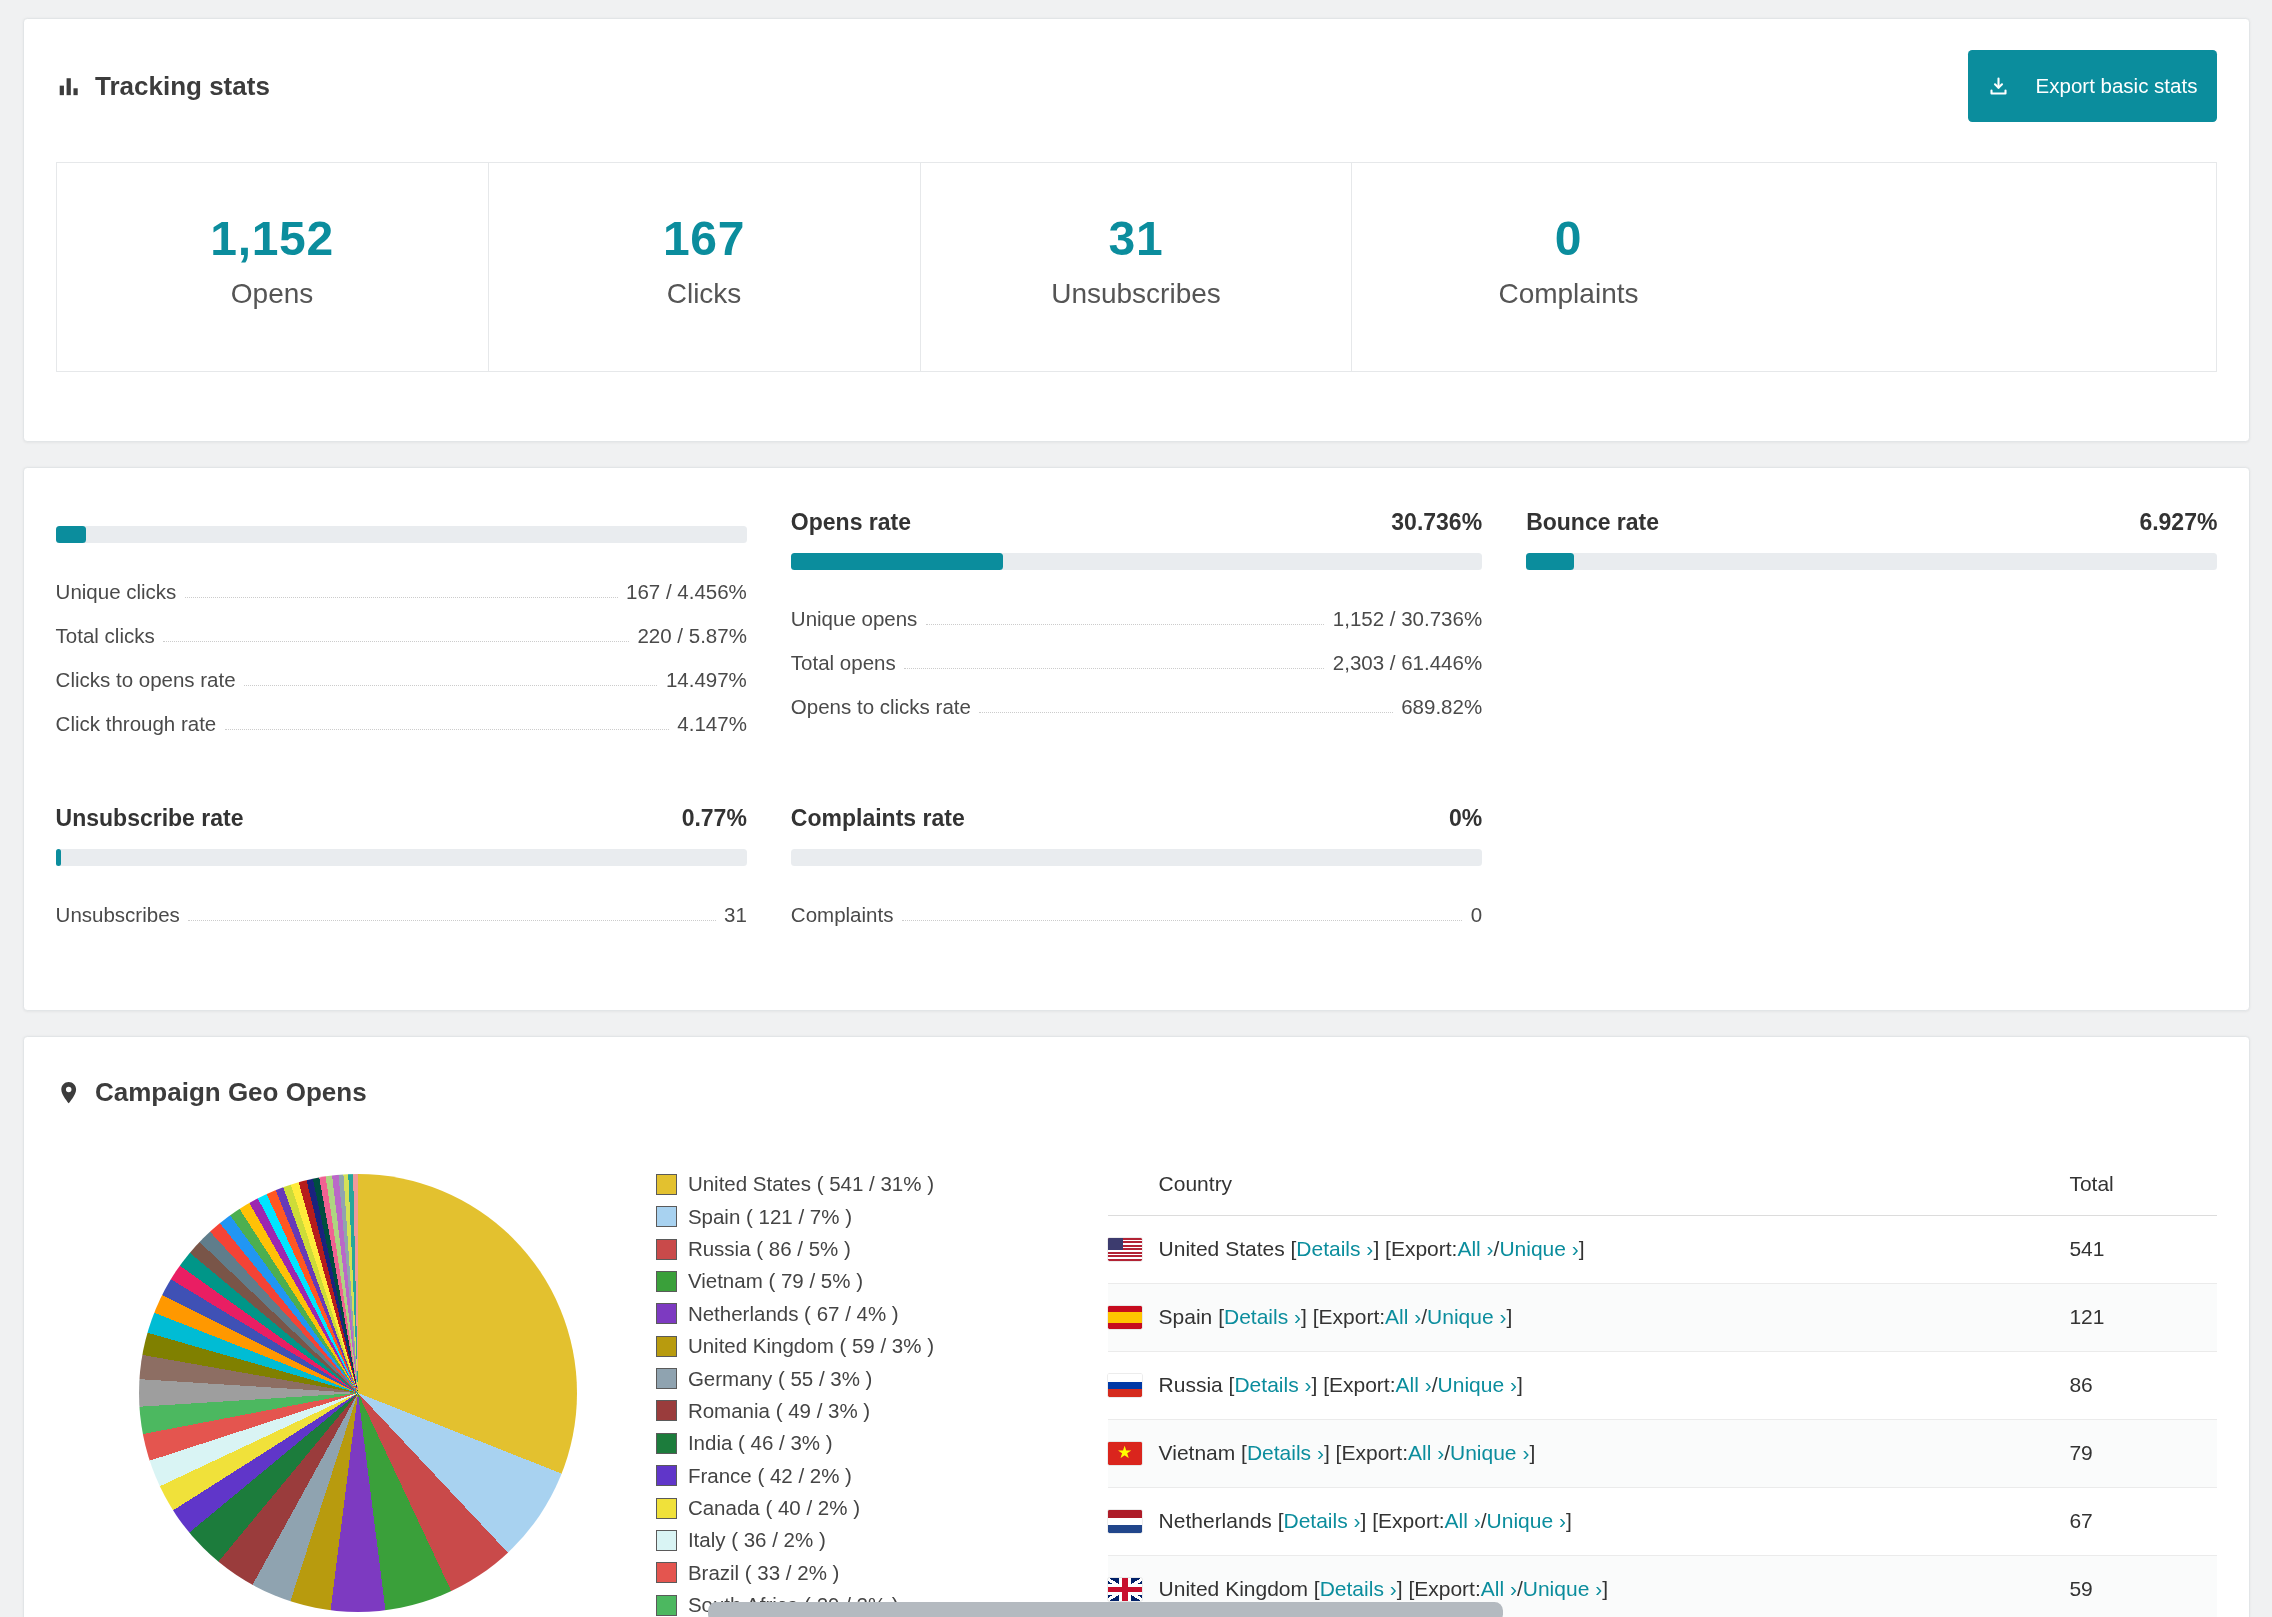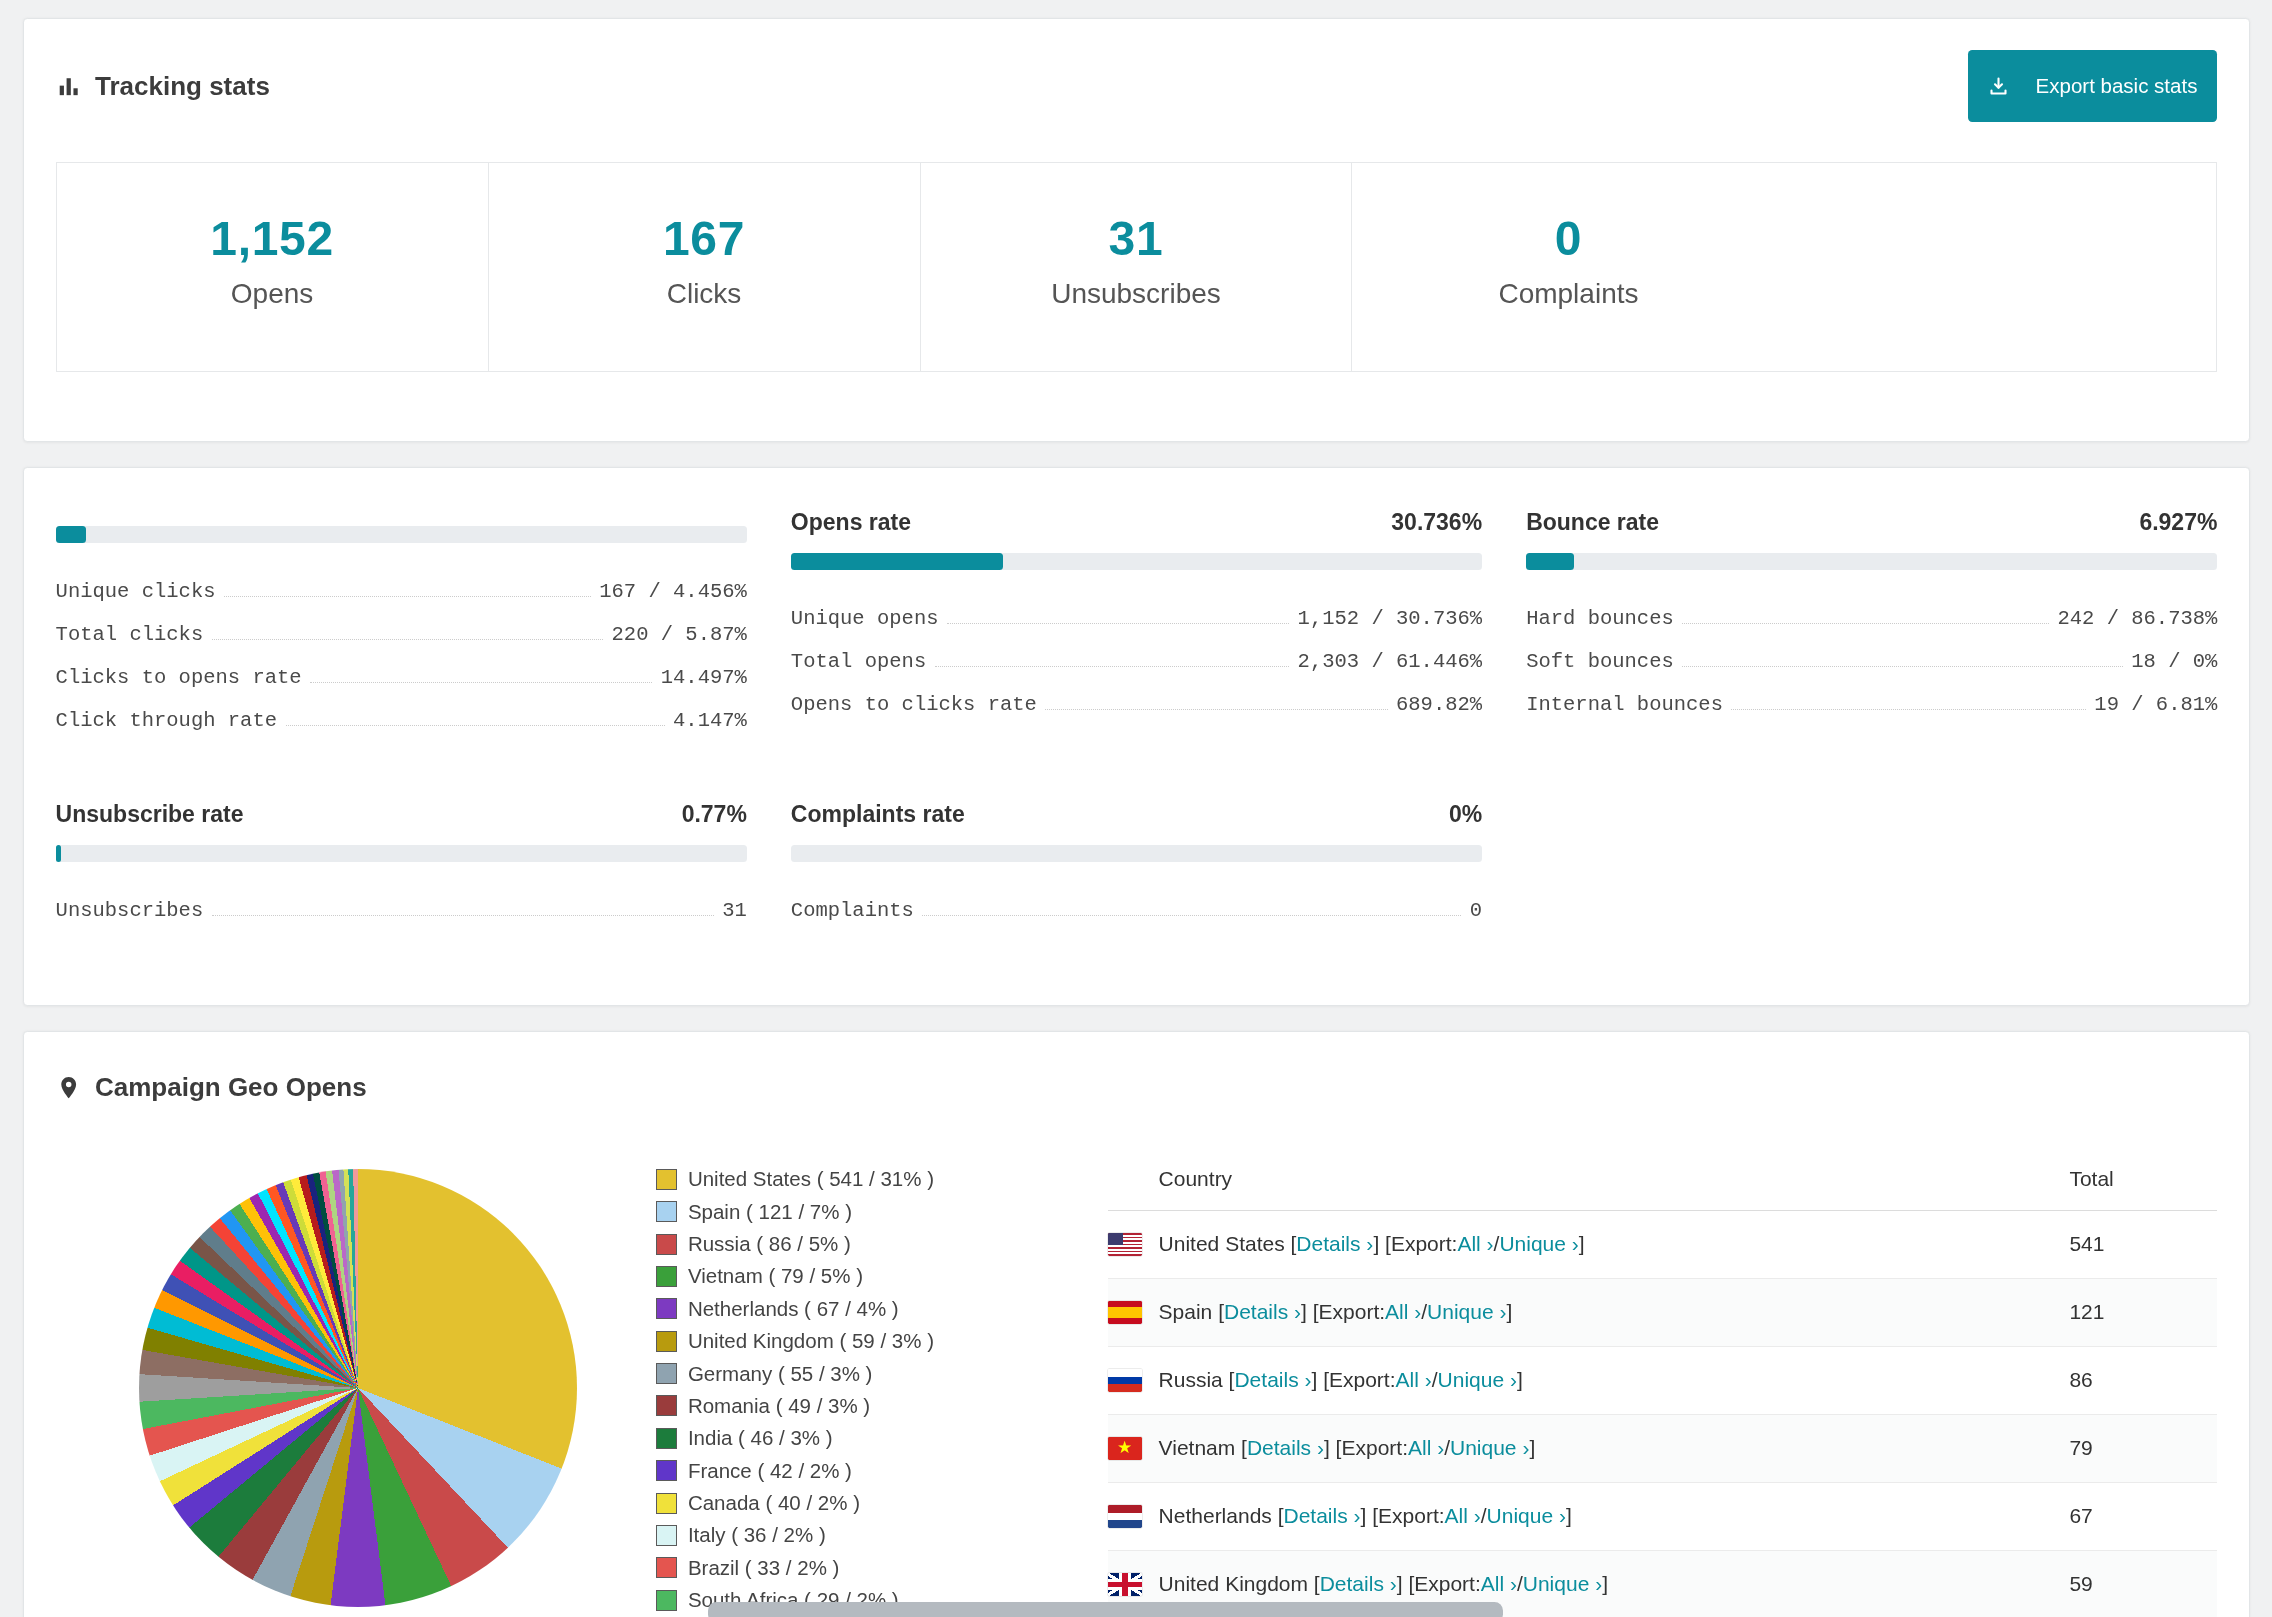--- a/index.html
+++ b/index.html
@@ -43,21 +43,21 @@
   .stat-box:last-child { border-right: none; }
   .stat-value { font-size: 48px; font-weight: 800; color: var(--accent); letter-spacing: 0.7px; }
   .stat-label { font-size: 28px; color: #555; margin-top: 11.3px; }
   
   .rates-card { padding: 41px 32px 73px; }
   .rates-grid { display: grid; grid-template-columns: repeat(3, 1fr); column-gap: 44px; row-gap: 59px; }
   .rate-head { display: flex; justify-content: space-between; align-items: baseline;
     font-size: 23px; font-weight: 700; color: #333; }
   .progress { height: 17px; background: #e9ecef; border-radius: 3.5px; margin: 17px 0 27px; }
   .progress-fill { height: 100%; background: var(--accent); border-radius: 3.5px; }
-  .rate-row { display: flex; align-items: flex-end; font-size: 20.5px; color: #4a4a4a; padding: 10px 0; font-family: Liberation Mono, monospace; }
+  .rate-row { display: flex; align-items: flex-end; font-size: 20.5px; color: #4a4a4a; padding: 10px 0; }
   .rate-row .lbl, .rate-row .val { white-space: nowrap; }
   .rate-row .leader { flex: 1; border-bottom: 1.4px dotted #ccc; margin: 0 8.5px 5.6px; }
   
   .geo-card { padding: 40px 32px 0; min-height: 776px; }
   .geo-content { display: flex; align-items: flex-start; margin-top: 47px; }
   .pie {
     width: 438px; height: 438px; border-radius: 50%; flex: none;
     margin-left: 83px; margin-top: 18.4px;
   }
   .legend { margin-left: 79px; margin-top: 12.7px; width: 332px; flex: none; font-size: 20.5px; color: #444; }
@@ -195,37 +195,20 @@
           </div>
         </div>
         <div class="rate-block">
           <div class="rate-head">
             <span>Bounce rate</span>
             <span>6.927%</span>
           </div>
           <div class="progress">
             <div class="progress-fill" style="width: 6.927%;"></div>
           </div>
-          <div class="rate-rows">
-            <div class="rate-row">
-              <span class="lbl">Hard bounces</span>
-              <span class="leader"></span>
-              <span class="val">242 / 86.738%</span>
-            </div>
-            <div class="rate-row">
-              <span class="lbl">Soft bounces</span>
-              <span class="leader"></span>
-              <span class="val">18 / 0%</span>
-            </div>
-            <div class="rate-row">
-              <span class="lbl">Internal bounces</span>
-              <span class="leader"></span>
-              <span class="val">19 / 6.81%</span>
-            </div>
-          </div>
         </div>
         <div class="rate-block">
           <div class="rate-head">
             <span>Unsubscribe rate</span>
             <span>0.77%</span>
           </div>
           <div class="progress">
             <div class="progress-fill" style="width: 0.77%;"></div>
           </div>
           <div class="rate-rows">

